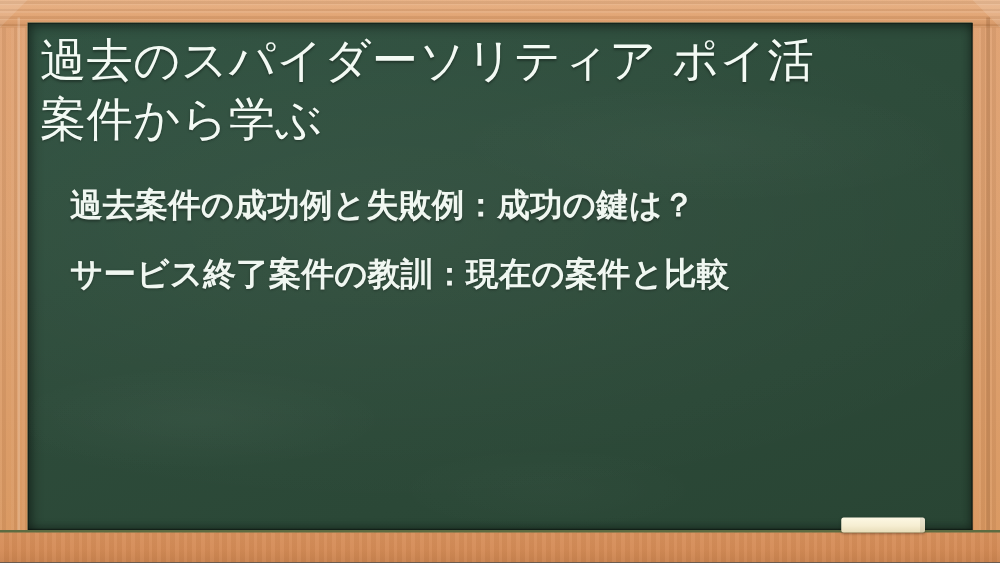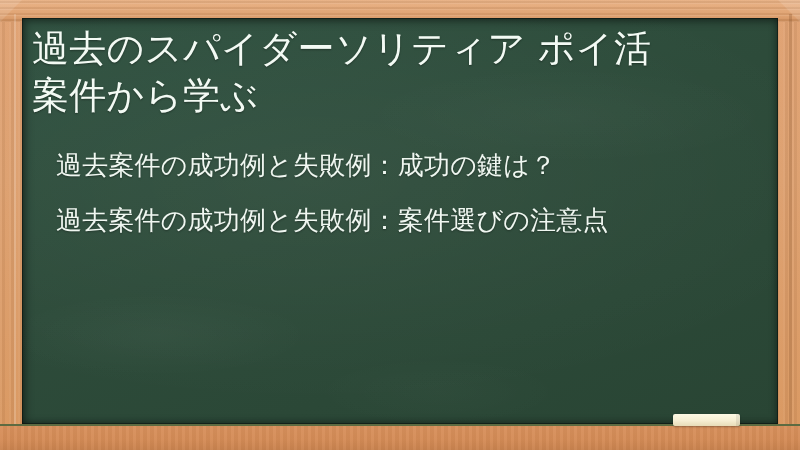--- a/index.html
+++ b/index.html
@@ -161,20 +161,21 @@
   }
 
   .board-list-item {
     color: #f0f7f1;
     font-size: 26px;
     line-height: 1.18;
     letter-spacing: 0.2px;
     margin-bottom: 24px;
     white-space: nowrap;
     text-shadow: 0 1px 2px rgba(0,0,0,0.32);
+    font-weight: bold;
   }
   .board-list-item:last-child { margin-bottom: 0; }
 
   
   .chalk {
     position: absolute;
     left: 673px;
     top: 414px;
     width: 67px;
     height: 12px;
@@ -206,21 +207,21 @@
   </div>
 
   <div class="board">
     <div class="board-dust"></div>
 
     <h1 class="board-title">過去のスパイダーソリティア ポイ活
 案件から学ぶ</h1>
 
     <ul class="board-list">
       <li class="board-list-item">過去案件の成功例と失敗例：成功の鍵は？</li>
-      <li class="board-list-item">過去案件の成功例と失敗例：案件選びの注意点</li>
+      <li class="board-list-item">サービス終了案件の教訓：現在の案件と比較</li>
     </ul>
   </div>
 
   <div class="frame-ledge"></div>
 
   <div class="chalk">
     <span class="chalk-cap"></span>
   </div>
 
 </div>

